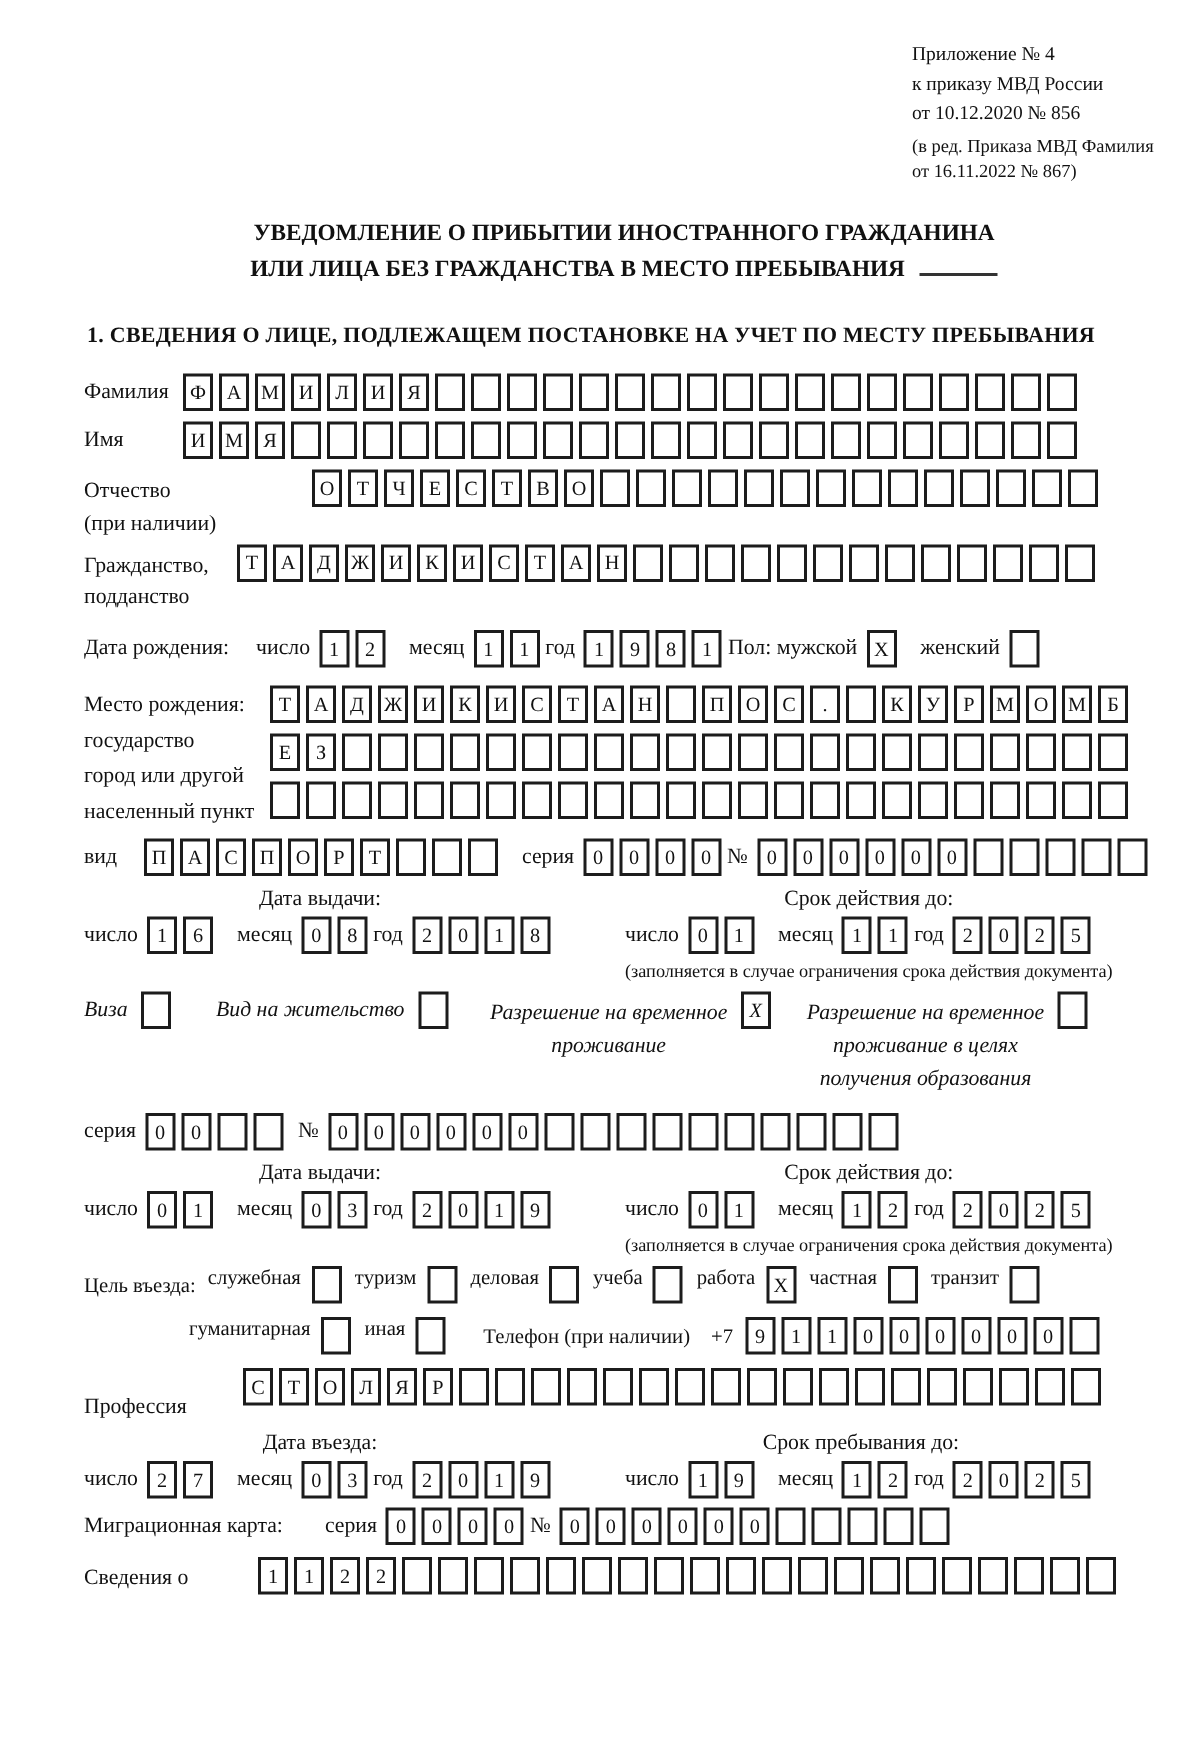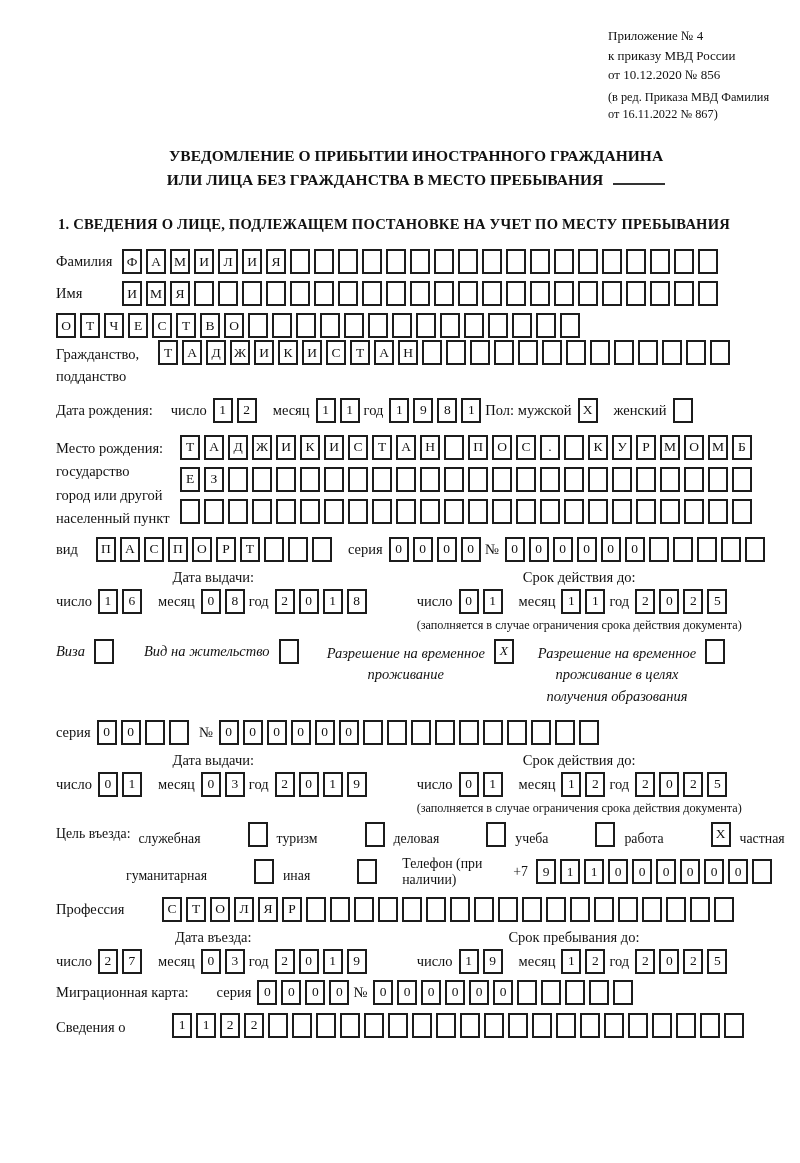--- a/index.html
+++ b/index.html
@@ -50,21 +50,21 @@
   .small-note{font-size:12.2px;text-align:center;margin-top:4px;}
   .intro{line-height:1.7;margin:4px 0 2px 0;}
   
   .permits{display:flex;align-items:flex-start;margin:6px 0 12px 0;font-style:italic;}
   .permit{display:flex;align-items:flex-start;flex:none;}
   .permit .plabel{padding-top:4px;}
   .permit .centered{text-align:center;line-height:1.5;}
   .permit .box{margin-left:9px;}
   
   .purpose-line{display:flex;align-items:center;margin-bottom:9px;font-size:13.8px;}
-  .pitem{display:flex;align-items:flex-end;flex:none;margin-right:9px;gap:40px;}
+  .pitem{display:flex;align-items:flex-start;flex:none;margin-right:9px;}
   .pitem .box{margin-left:7px;margin-right:0;}
   .indent{margin-left:70px;}
   .phone-group{display:flex;align-items:center;margin-left:16px;}
   .phone-group .prefix{margin:0 8px 0 14px;}
   .nowrap{white-space:nowrap;}
 </style>
 </head>
 <body>
 
 <div class="page">
@@ -142,20 +142,24 @@
         <span class="box"></span>
         <span class="box"></span>
         <span class="box"></span>
         <span class="box"></span>
         <span class="box"></span>
         <span class="box"></span>
       </span>
   </div>
 
   <div class="row mb0">
+    <span class="lbl lbl2 w-pat">
+      <div>Отчество</div>
+      <div>(при наличии)</div>
+    </span>
     <span class="boxes">
         <span class="box">О</span>
         <span class="box">Т</span>
         <span class="box">Ч</span>
         <span class="box">Е</span>
         <span class="box">С</span>
         <span class="box">Т</span>
         <span class="box">В</span>
         <span class="box">О</span>
         <span class="box"></span>
@@ -604,21 +608,21 @@
           <span class="box">0</span>
           <span class="box">0</span>
           <span class="box">0</span>
           <span class="box">0</span>
           <span class="box"></span>
         </span>
     </span>
   </div>
 
   <div class="row">
-    <span class="lbl" style="width:106px;">Профессия</span>
+    <span class="lbl" style="width:106px;margin-top:14px;">Профессия</span>
     <span class="boxes">
         <span class="box">С</span>
         <span class="box">Т</span>
         <span class="box">О</span>
         <span class="box">Л</span>
         <span class="box">Я</span>
         <span class="box">Р</span>
         <span class="box"></span>
         <span class="box"></span>
         <span class="box"></span>

